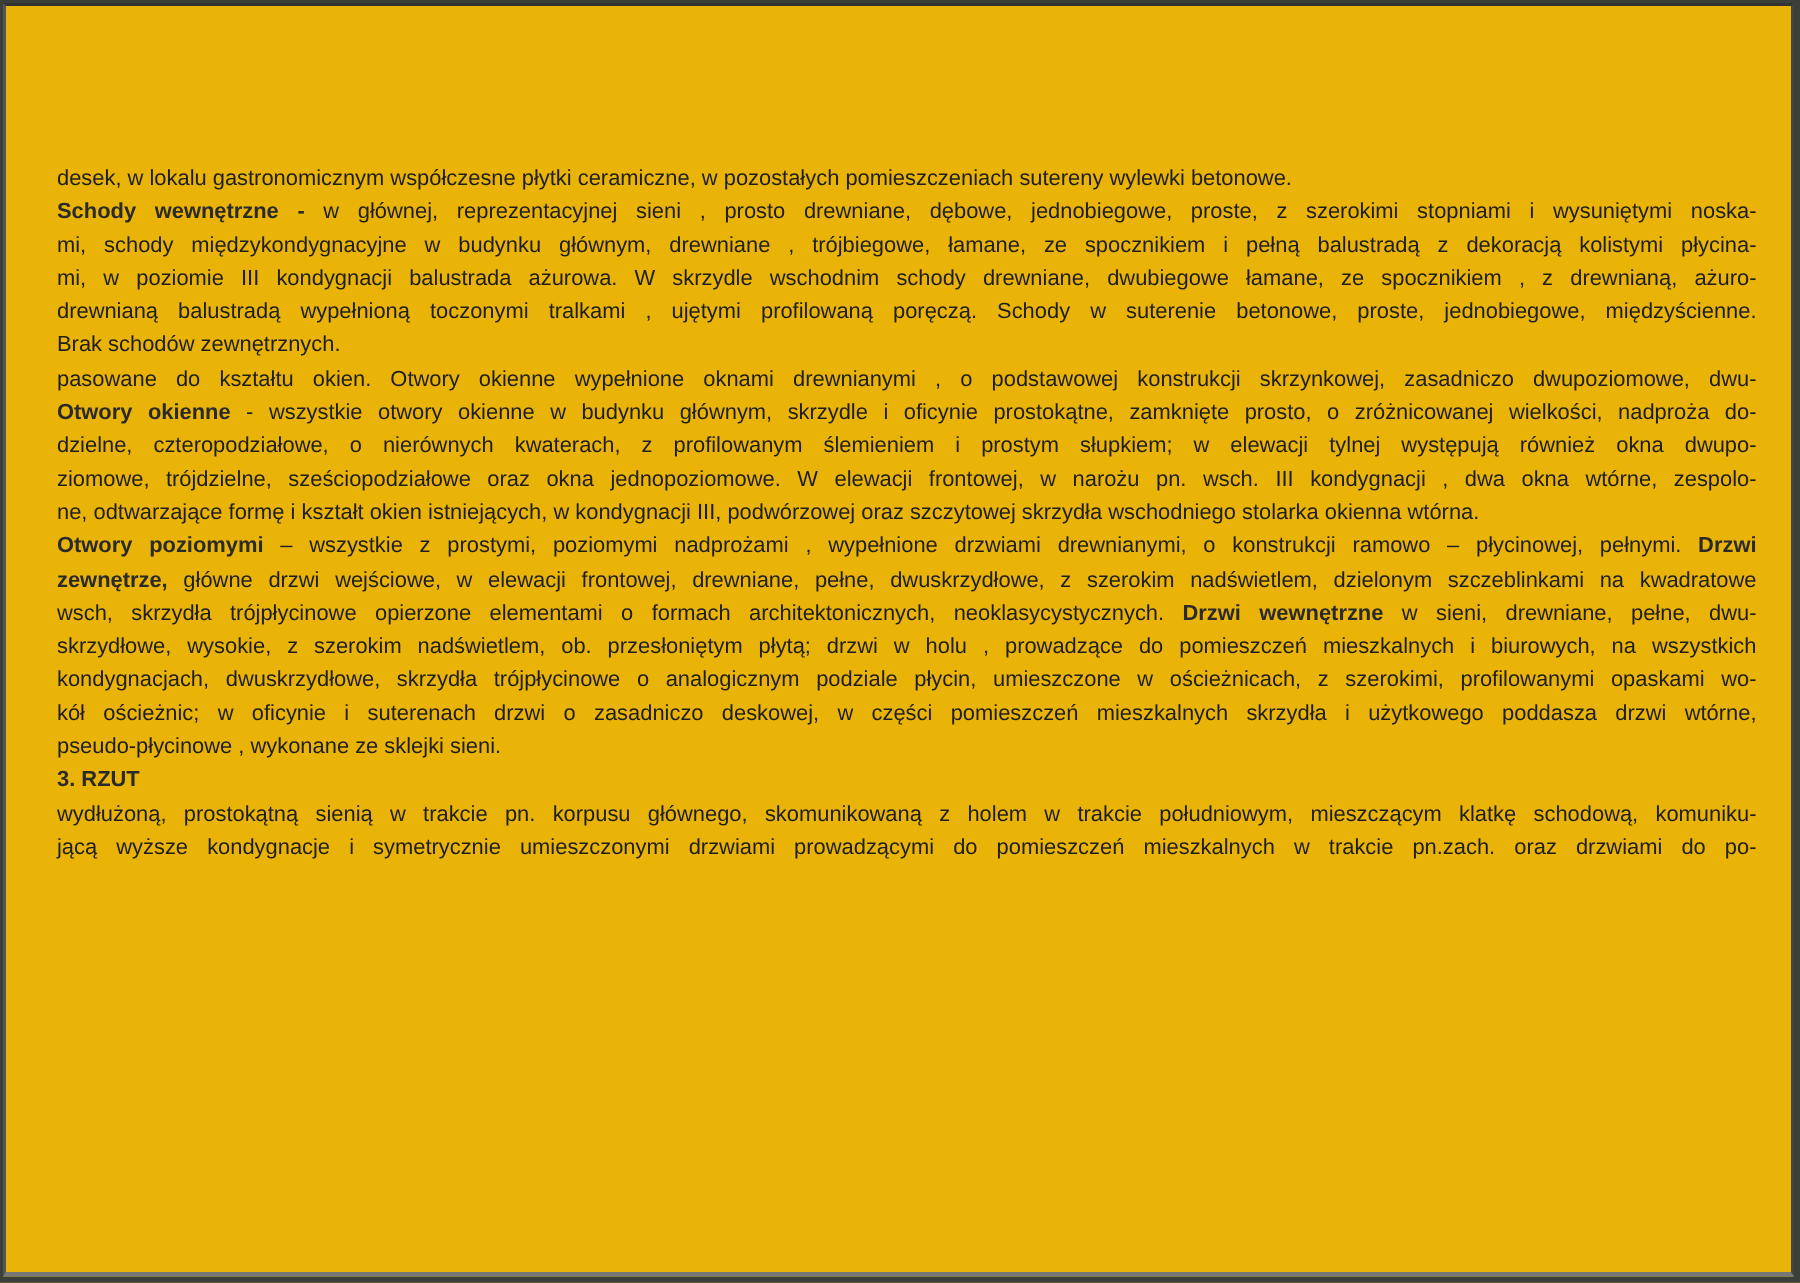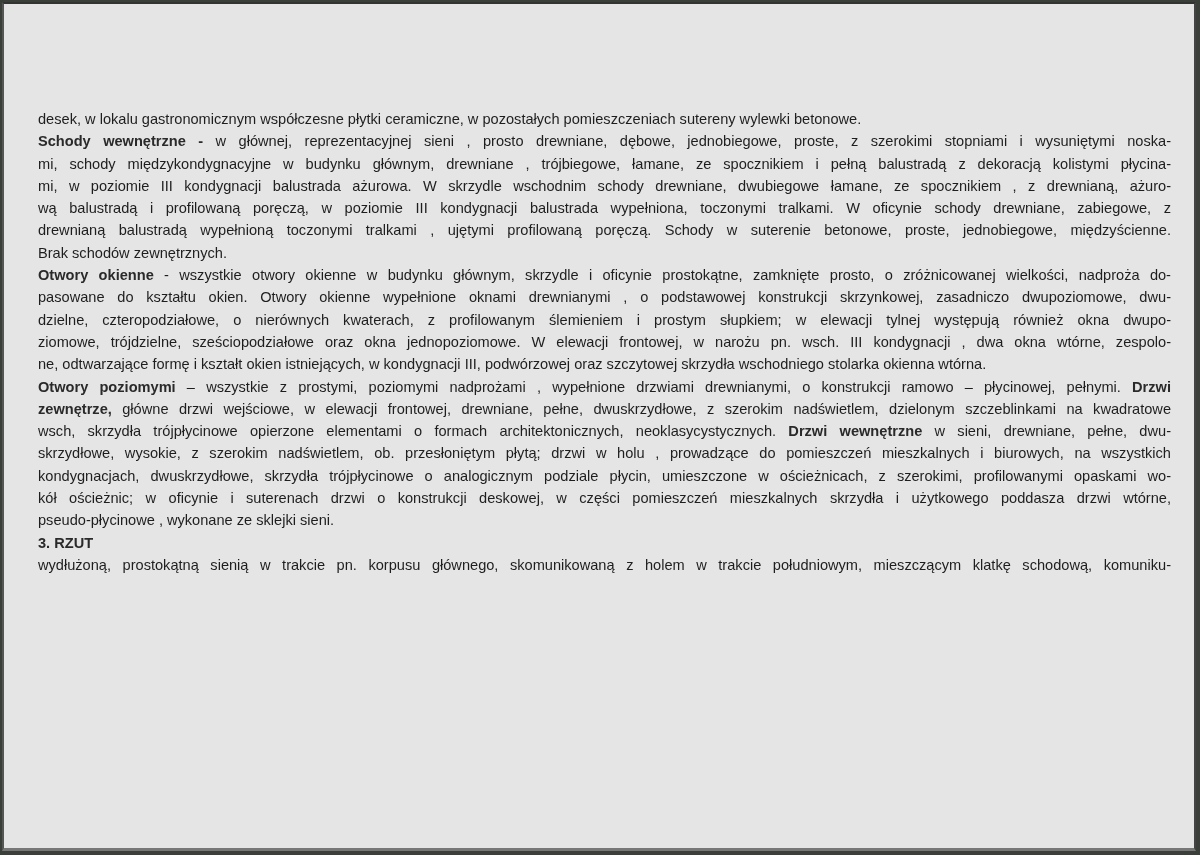--- a/index.html
+++ b/index.html
@@ -9,21 +9,21 @@
       height: 855px;
       overflow: hidden;
       background: #3a3f3a;
     }
     .page {
       position: absolute;
       left: 2px;
       top: 2px;
       width: 1194px;
       height: 849px;
-      background: #e5e5e5;
+      background: #eab308;
       border-left: 2px solid #555;
       border-right: 2px solid #444;
       border-top: 2px solid #333;
       border-bottom: 3px solid #777;
       box-sizing: border-box;
     }
     .content {
       position: absolute;
       left: 34px;
       top: 104px;
@@ -50,31 +50,31 @@
   </style>
 </head>
 <body>
 
 <div class="page">
   <div class="content" id="doc-body">
       <div class="line last"><span>desek, w  lokalu gastronomicznym  współczesne płytki ceramiczne,  w  pozostałych  pomieszczeniach  sutereny   wylewki  betonowe.</span></div>
       <div class="line"><b>Schody wewnętrzne - </b><span> w  głównej,  reprezentacyjnej sieni , prosto  drewniane, dębowe, jednobiegowe, proste,  z   szerokimi  stopniami  i  wysuniętymi  noska-</span></div>
       <div class="line"><span>mi, schody międzykondygnacyjne w  budynku głównym,  drewniane ,  trójbiegowe,  łamane,  ze  spocznikiem  i pełną balustradą  z  dekoracją kolistymi płycina-</span></div>
       <div class="line"><span>mi,  w  poziomie  III kondygnacji  balustrada ażurowa.  W skrzydle wschodnim  schody  drewniane, dwubiegowe łamane,  ze  spocznikiem ,  z drewnianą, ażuro-</span></div>
-      <div class="line"><span>wą  balustradą  i  profilowaną  poręczą, w poziomie III kondygnacji  balustrada  wypełniona, toczonymi  tralkami. W  oficynie schody drewniane,  zabiegowe,  z</span></div>
       <div class="line"><span>drewnianą  balustradą  wypełnioną  toczonymi  tralkami , ujętymi profilowaną poręczą. Schody  w suterenie  betonowe, proste,  jednobiegowe,  międzyścienne.</span></div>
       <div class="line last"><span>Brak  schodów  zewnętrznych.</span></div>
+      <div class="line"><span>pasowane do kształtu okien. Otwory okienne wypełnione  oknami  drewnianymi , o podstawowej  konstrukcji  skrzynkowej, zasadniczo dwupoziomowe, dwu-</span></div>
       <div class="line"><b>Otwory okienne</b><span> - wszystkie otwory okienne  w budynku głównym, skrzydle i oficynie prostokątne, zamknięte  prosto, o  zróżnicowanej  wielkości, nadproża do-</span></div>
-      <div class="line"><span>pasowane do kształtu okien. Otwory okienne wypełnione  oknami  drewnianymi , o podstawowej  konstrukcji  skrzynkowej, zasadniczo dwupoziomowe, dwu-</span></div>
       <div class="line"><span>dzielne,  czteropodziałowe,  o  nierównych  kwaterach, z  profilowanym  ślemieniem  i  prostym  słupkiem;  w  elewacji  tylnej  występują  również  okna  dwupo-</span></div>
       <div class="line"><span>ziomowe,  trójdzielne,  sześciopodziałowe oraz  okna jednopoziomowe. W elewacji  frontowej, w  narożu  pn. wsch. III kondygnacji , dwa okna wtórne, zespolo-</span></div>
       <div class="line last"><span>ne, odtwarzające formę i  kształt  okien  istniejących,  w  kondygnacji III, podwórzowej  oraz   szczytowej  skrzydła wschodniego  stolarka  okienna  wtórna.</span></div>
       <div class="line"><b>Otwory poziomymi</b><span> – wszystkie  z  prostymi,  poziomymi nadprożami , wypełnione drzwiami   drewnianymi, o  konstrukcji  ramowo – płycinowej, pełnymi. </span><b>Drzwi</b></div>
       <div class="line"><b>zewnętrze,</b><span> główne drzwi wejściowe, w elewacji frontowej, drewniane, pełne, dwuskrzydłowe, z  szerokim nadświetlem, dzielonym szczeblinkami na kwadratowe</span></div>
       <div class="line"><span>wsch, skrzydła  trójpłycinowe opierzone  elementami o  formach architektonicznych, neoklasycystycznych. </span><b>Drzwi  wewnętrzne</b><span> w sieni, drewniane, pełne, dwu-</span></div>
       <div class="line"><span>skrzydłowe, wysokie,  z  szerokim nadświetlem, ob. przesłoniętym płytą; drzwi w holu , prowadzące do pomieszczeń mieszkalnych i biurowych, na wszystkich</span></div>
       <div class="line"><span>kondygnacjach, dwuskrzydłowe, skrzydła trójpłycinowe o analogicznym podziale płycin, umieszczone w  ościeżnicach, z szerokimi, profilowanymi opaskami  wo-</span></div>
-      <div class="line"><span>kół  ościeżnic;  w  oficynie  i suterenach drzwi o konstrukcji deskowej, w  części pomieszczeń mieszkalnych skrzydła  i  użytkowego  poddasza  drzwi  wtórne,</span></div>
+      <div class="line"><span>kół  ościeżnic;  w  oficynie  i suterenach drzwi o zasadniczo deskowej, w  części pomieszczeń mieszkalnych skrzydła  i  użytkowego  poddasza  drzwi  wtórne,</span></div>
       <div class="line last"><span>pseudo-płycinowe , wykonane  ze sklejki sieni.</span></div>
       <div class="line last"><b>3. RZUT</b></div>
       <div class="line"><span>wydłużoną, prostokątną sienią w  trakcie pn.  korpusu  głównego, skomunikowaną  z  holem w  trakcie południowym, mieszczącym klatkę schodową,  komuniku-</span></div>
+      <div class="line"><span>jącą  wyższe  kondygnacje  i  symetrycznie umieszczonymi  drzwiami  prowadzącymi do pomieszczeń  mieszkalnych w  trakcie   pn.zach.  oraz drzwiami do po-</span></div>
     </div>
 </div>
 
 </body></html>

